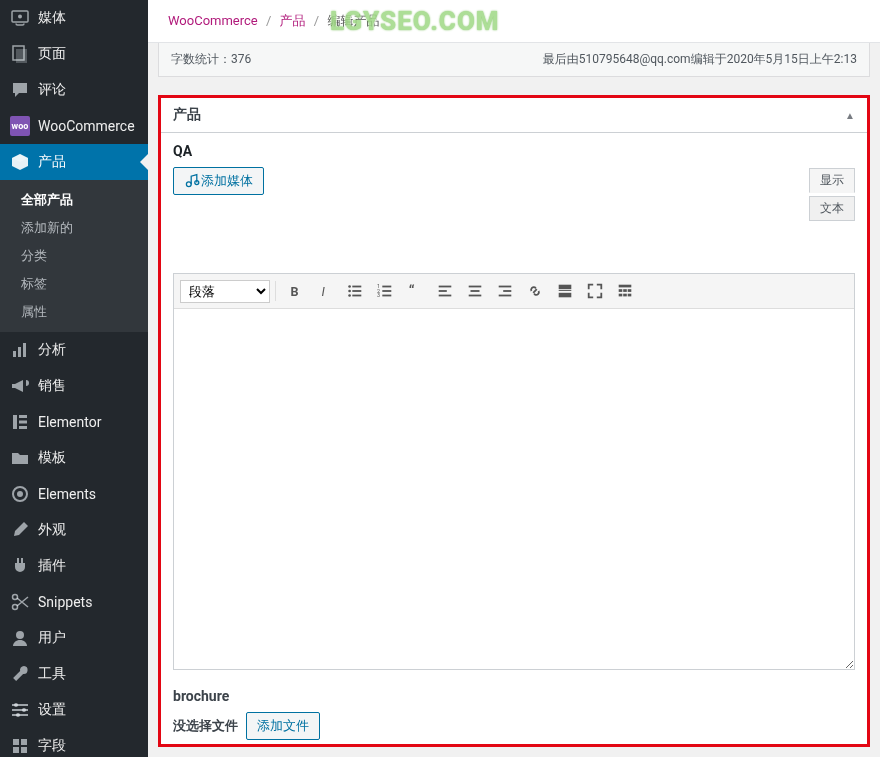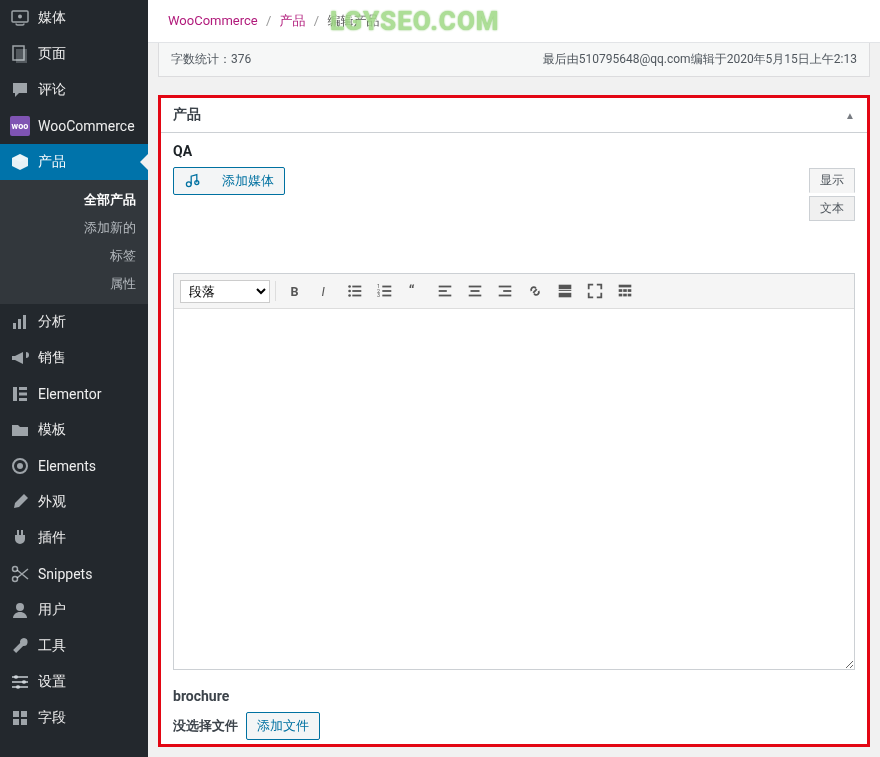--- a/index.html
+++ b/index.html
@@ -45,22 +45,21 @@
   content: "";
   position: absolute;
   right: 0;
   top: 50%;
   margin-top: -8px;
   border: 8px solid transparent;
   border-right-color: #f1f1f1;
 }
 .submenu {
   background: #32373c;
-  padding: 6px 0;
-  text-align: right;
+  padding: 6px 9px;
 }
 .submenu-item {
   padding: 5px 12px;
   color: #b4b9be;
   cursor: pointer;
   font-size: 13px;
 }
 .submenu-item.current {
   color: #fff;
   font-weight: 600;
@@ -157,21 +156,21 @@
 
 .media-row {
   display: flex;
   justify-content: space-between;
   align-items: flex-start;
   margin-bottom: 8px;
 }
 .add-media-btn {
   display: inline-flex;
   align-items: center;
-  gap: 22px;
+  gap: 1px;
   border: 1px solid #0071a1;
   background: #f3f5f6;
   color: #0071a1;
   padding: 4px 10px;
   font-size: 13px;
   cursor: pointer;
   border-radius: 2px;
 }
 .add-media-btn svg { width: 16px; height: 16px; }
 
@@ -293,20 +292,21 @@
           <svg viewBox="0 0 20 20" fill="currentColor">
             <path d="M10 2l8 4v8l-8 4-8-4V6z" opacity="0.9"></path>
             <path d="M10 2l8 4-8 4-8-4z" fill="#fff" opacity="0.3"></path>
           </svg>
         </span>
       <span>产品</span>
     </div>
     <div class="submenu">
       <div class="submenu-item current">全部产品</div>
       <div class="submenu-item">添加新的</div>
+      <div class="submenu-item">分类</div>
       <div class="submenu-item">标签</div>
       <div class="submenu-item">属性</div>
     </div>
     <div class="menu-item">
       <span class="icon">
           <svg viewBox="0 0 20 20" fill="currentColor">
             <rect x="3" y="11" width="3" height="6"></rect>
             <rect x="8" y="7" width="3" height="10"></rect>
             <rect x="13" y="3" width="3" height="14"></rect>
           </svg>

